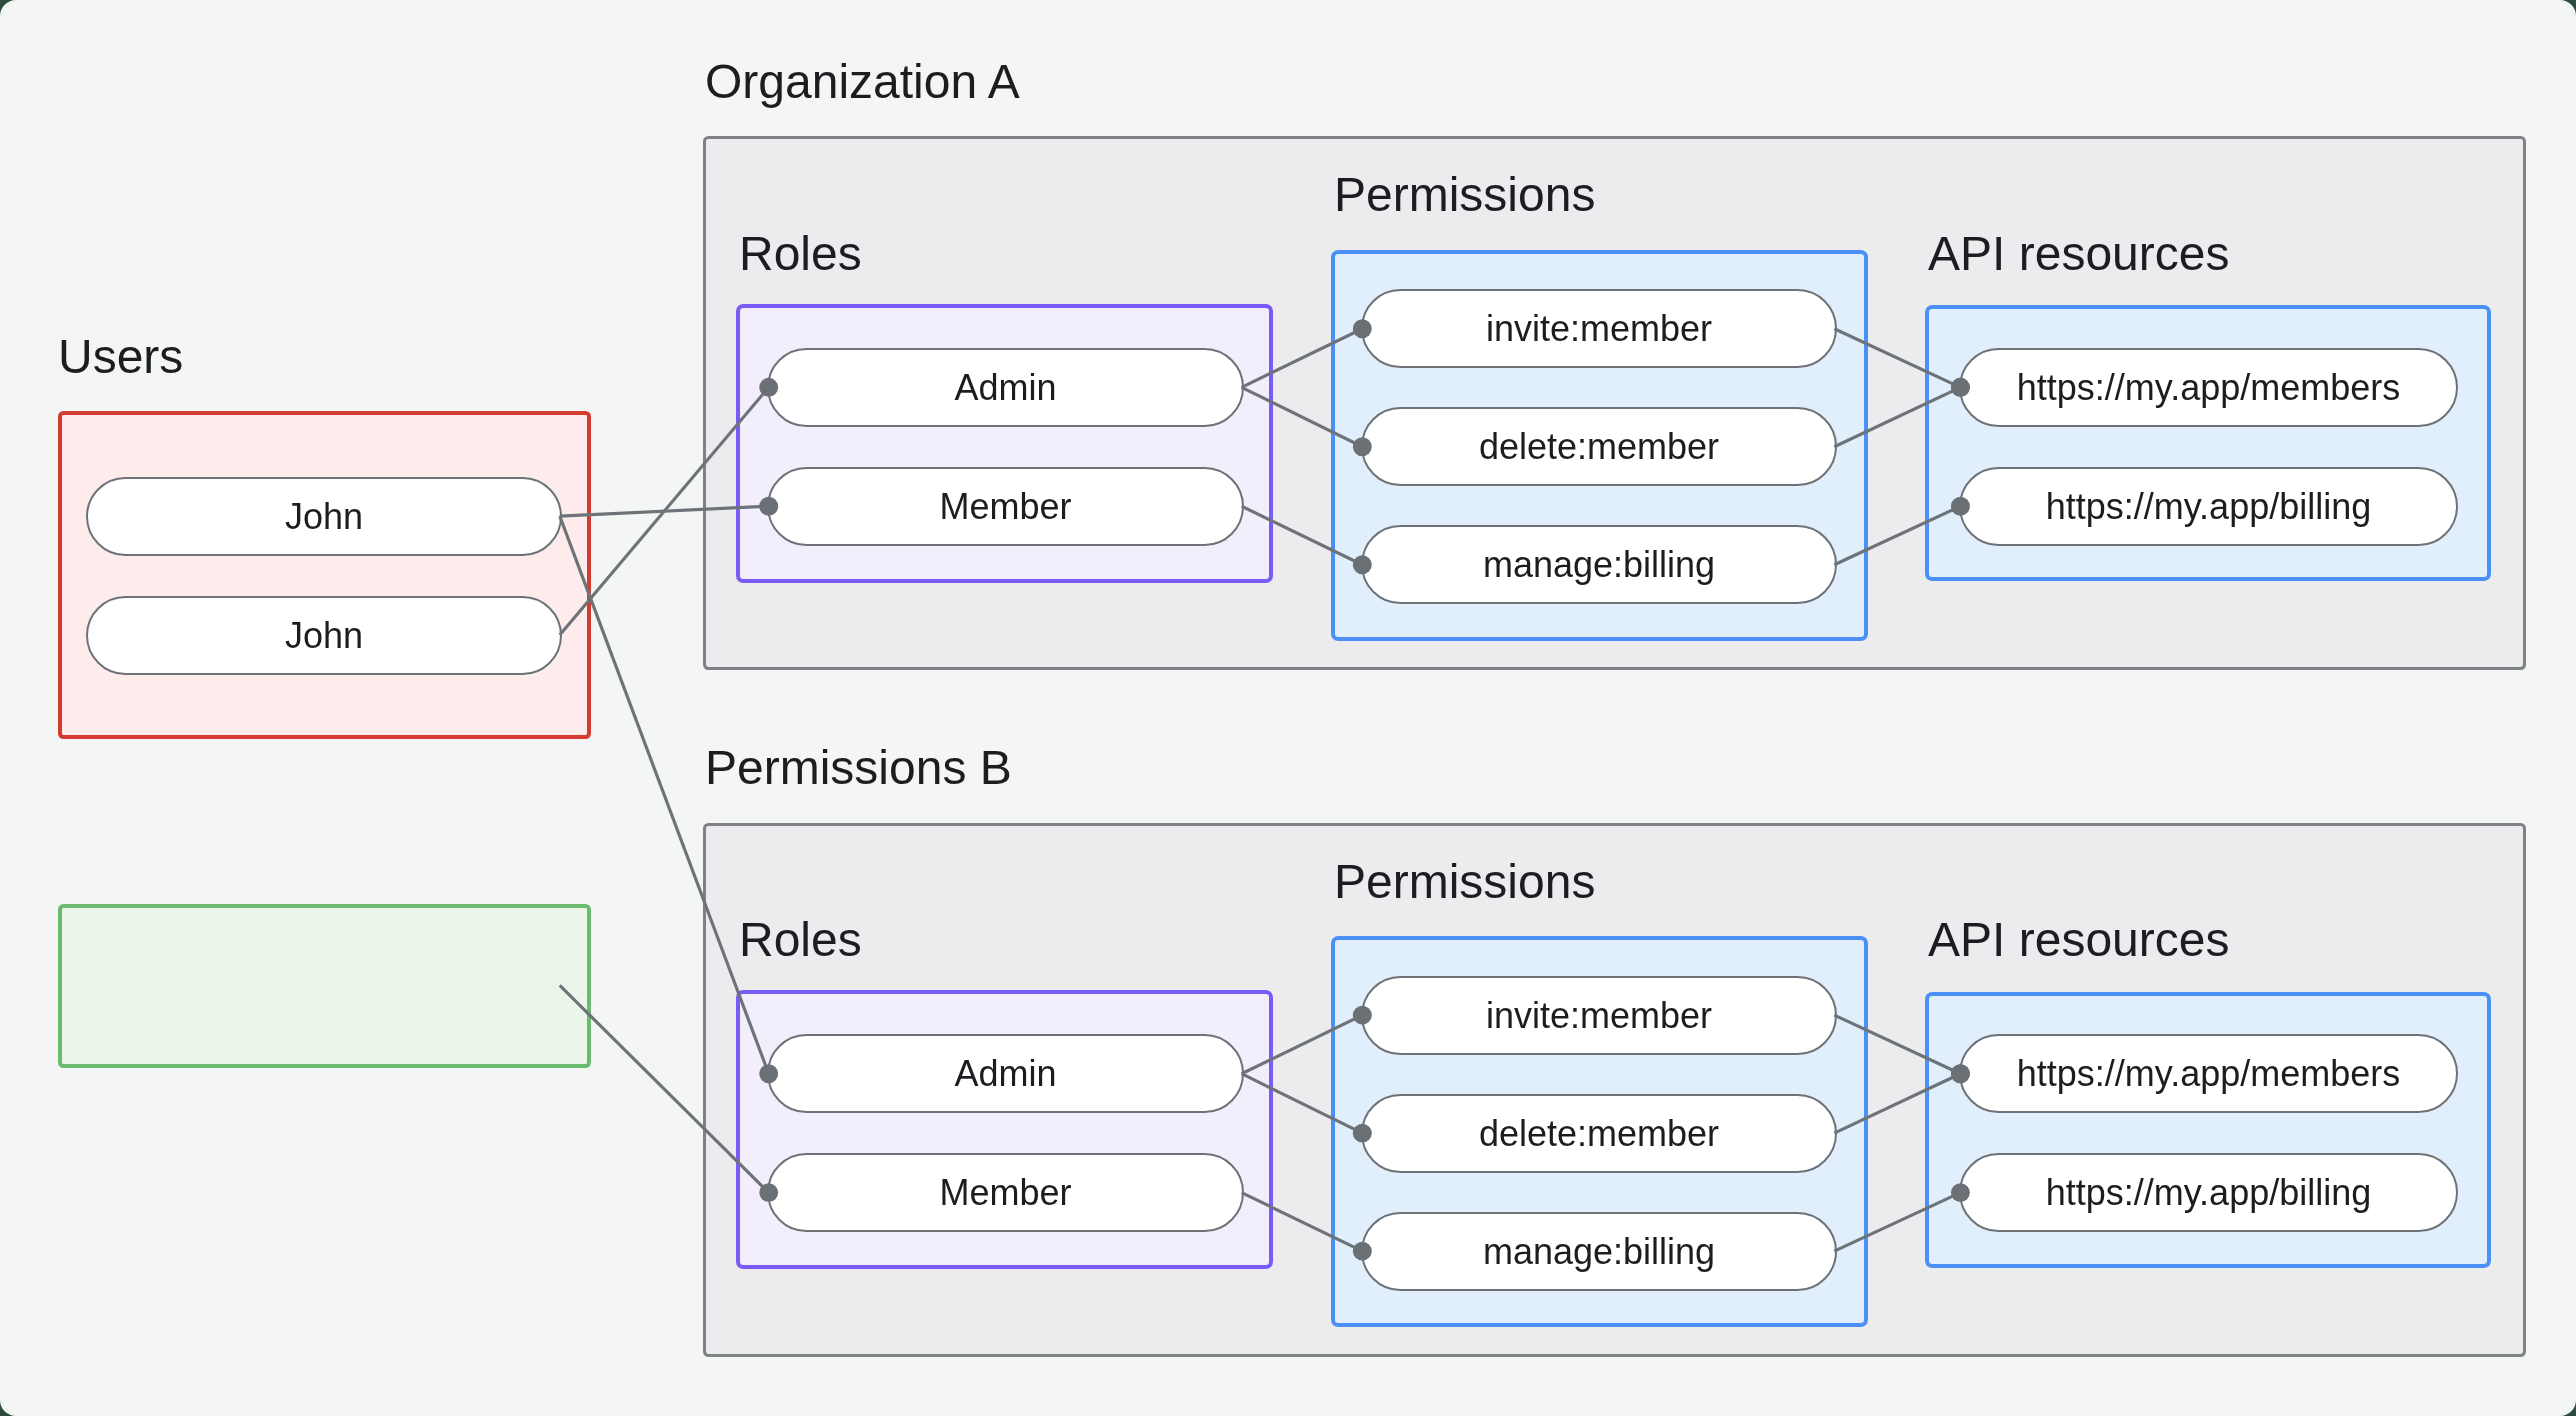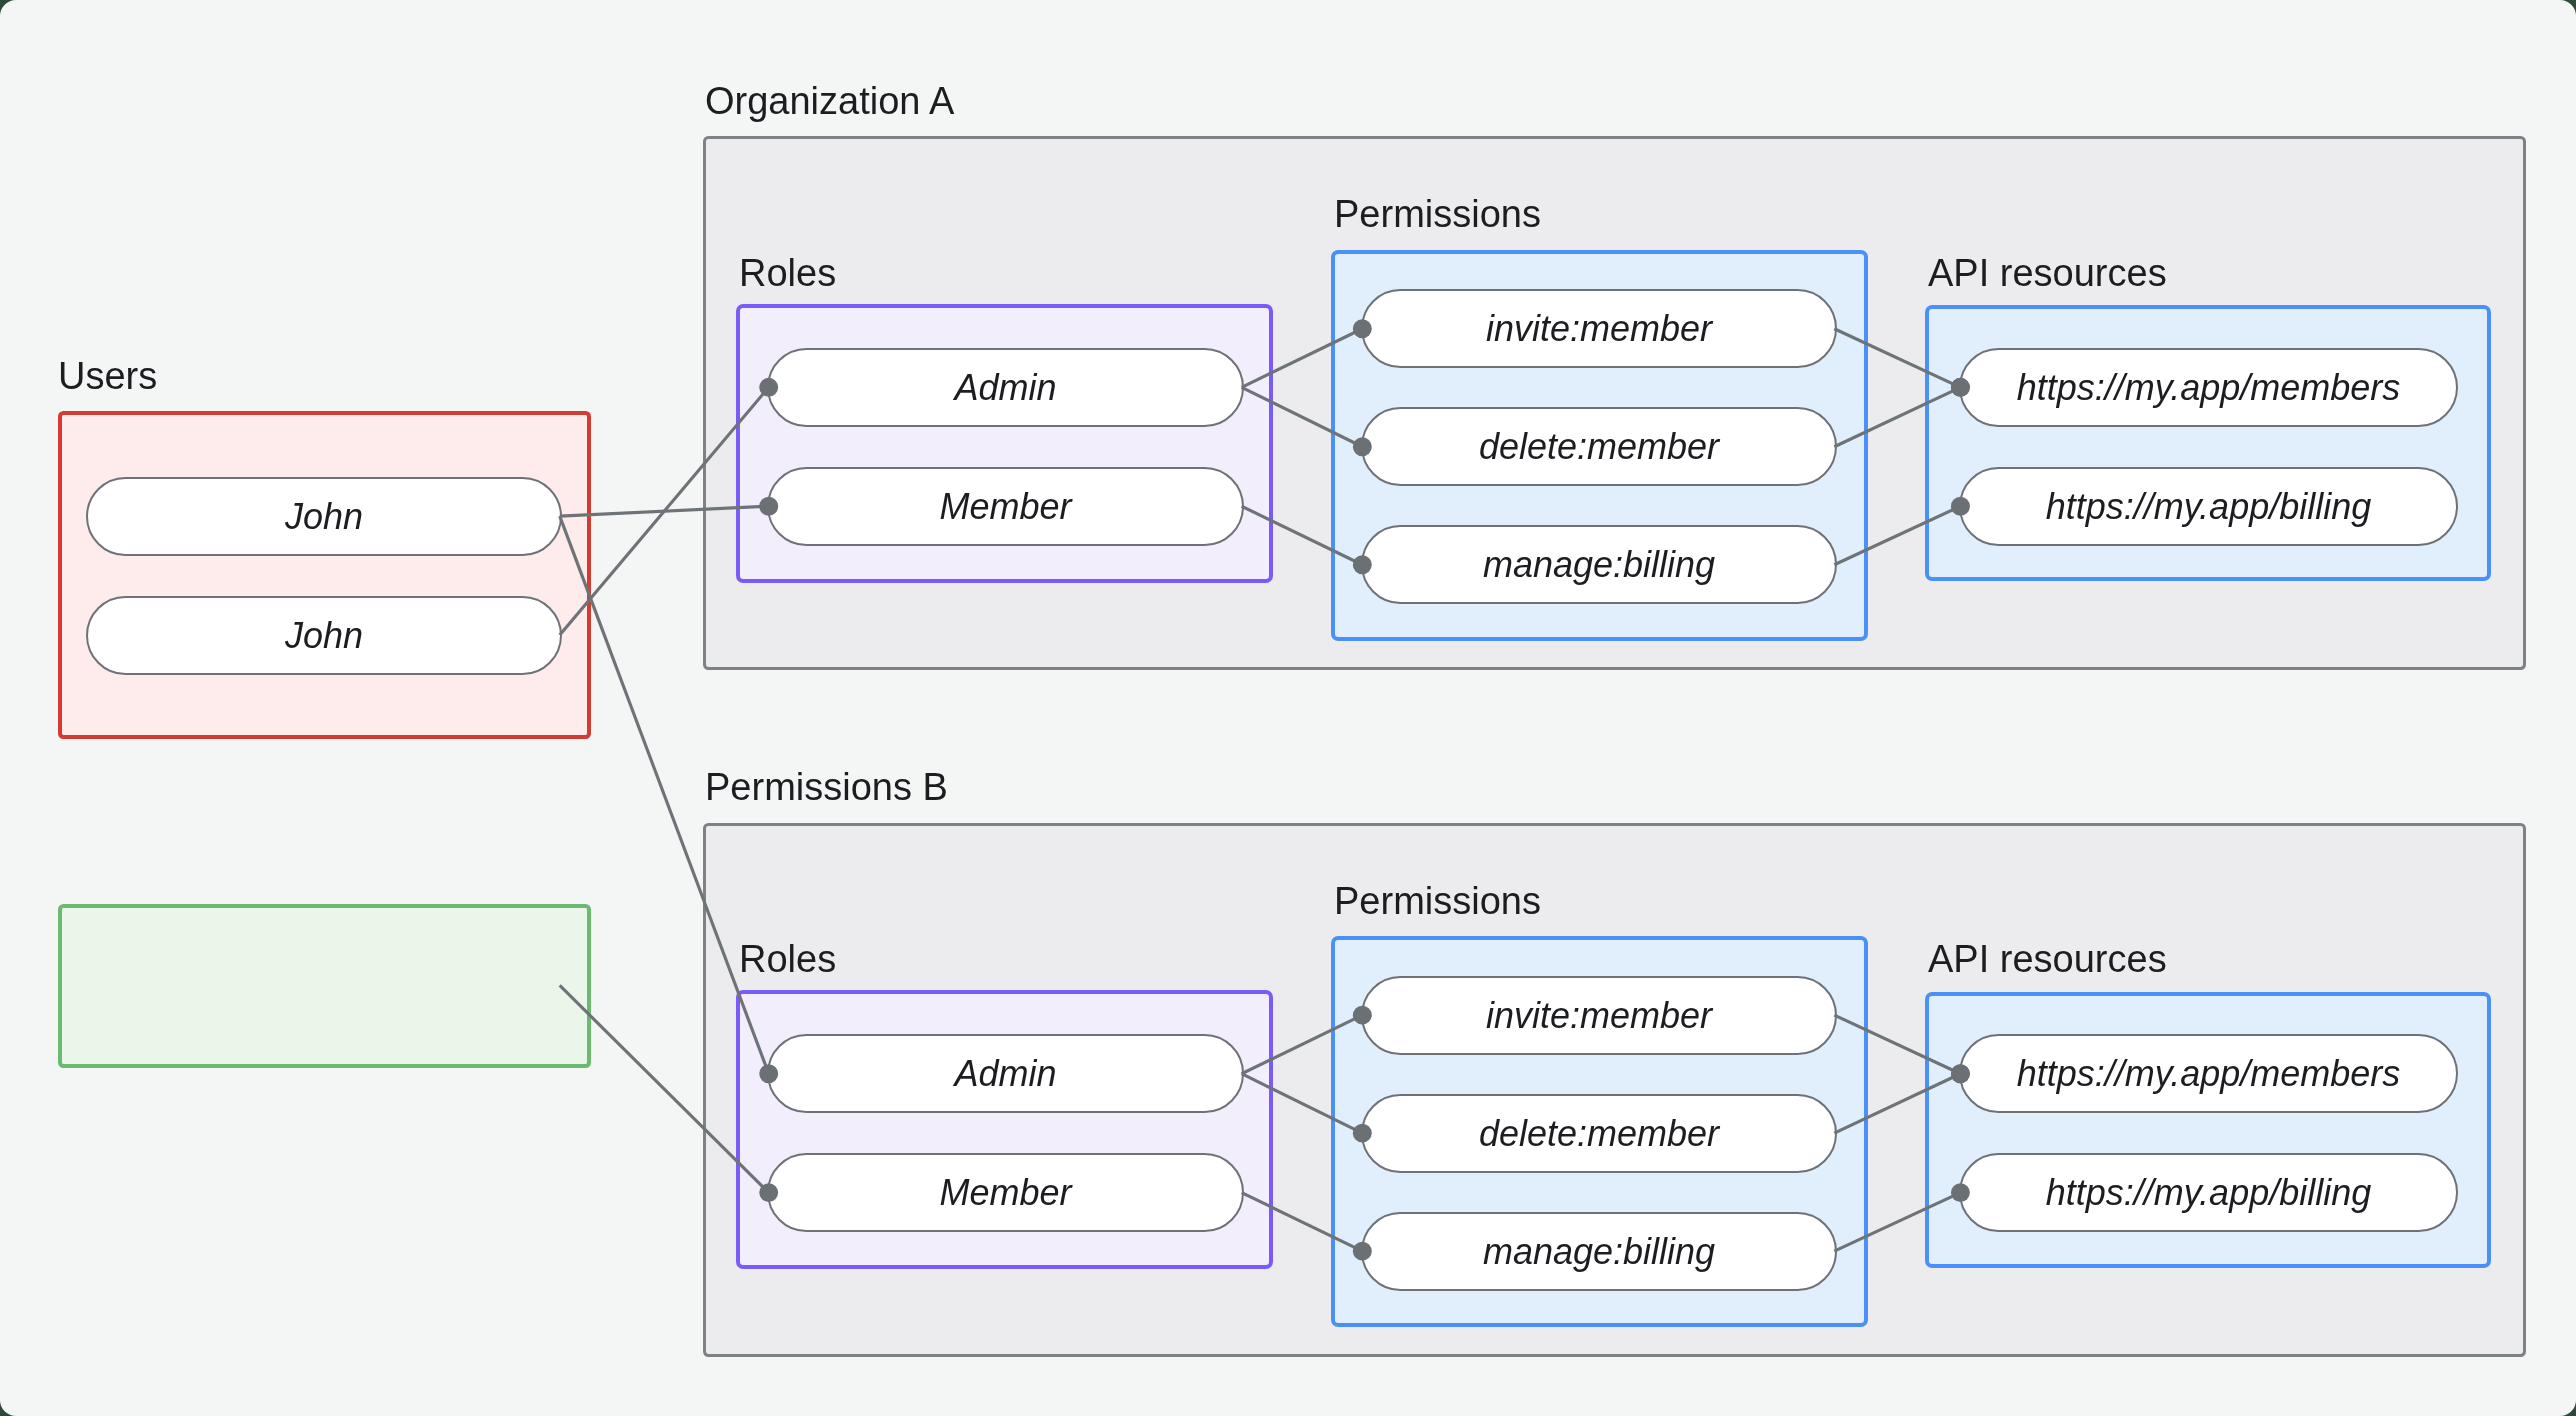--- a/index.html
+++ b/index.html
@@ -25,36 +25,34 @@
   .roles-box.a{ top: 304px; }  .roles-box.b{ top: 990px; }
   .perms-box  { left: 1331px; width: 537px; height: 391px; background: var(--perm-fill); border: 4.5px solid var(--perm-border); border-radius: 7.2px; }
   .perms-box.a{ top: 250px; }  .perms-box.b{ top: 936px; }
   .api-box    { left: 1925px; width: 566px; height: 276px; background: var(--perm-fill); border: 4.5px solid var(--perm-border); border-radius: 7.2px; }
   .api-box.a  { top: 305px; }  .api-box.b  { top: 992px; }
 
   .label {
     position: absolute;
     height: 47px;
     line-height: 47px;
-    font-size: 38px;
+    font-size: 48px;
     white-space: nowrap;
-    margin-top: 20px;
   }
   .pill {
     position: absolute;
     height: 79px;
     background: var(--pill-fill, #fff);
     border: 2.7px solid var(--pill-border, #6e7276);
     border-radius: 40px;
     display: flex;
     align-items: center;
     justify-content: center;
     font-size: 36px;
     white-space: nowrap;
-    font-style: italic;
   }
   #wires {
     position: absolute;
     left: 0; top: 0;
     width: 2576px; height: 1416px;
     z-index: 10;
     pointer-events: none;
   }
 </style>
 </head>

